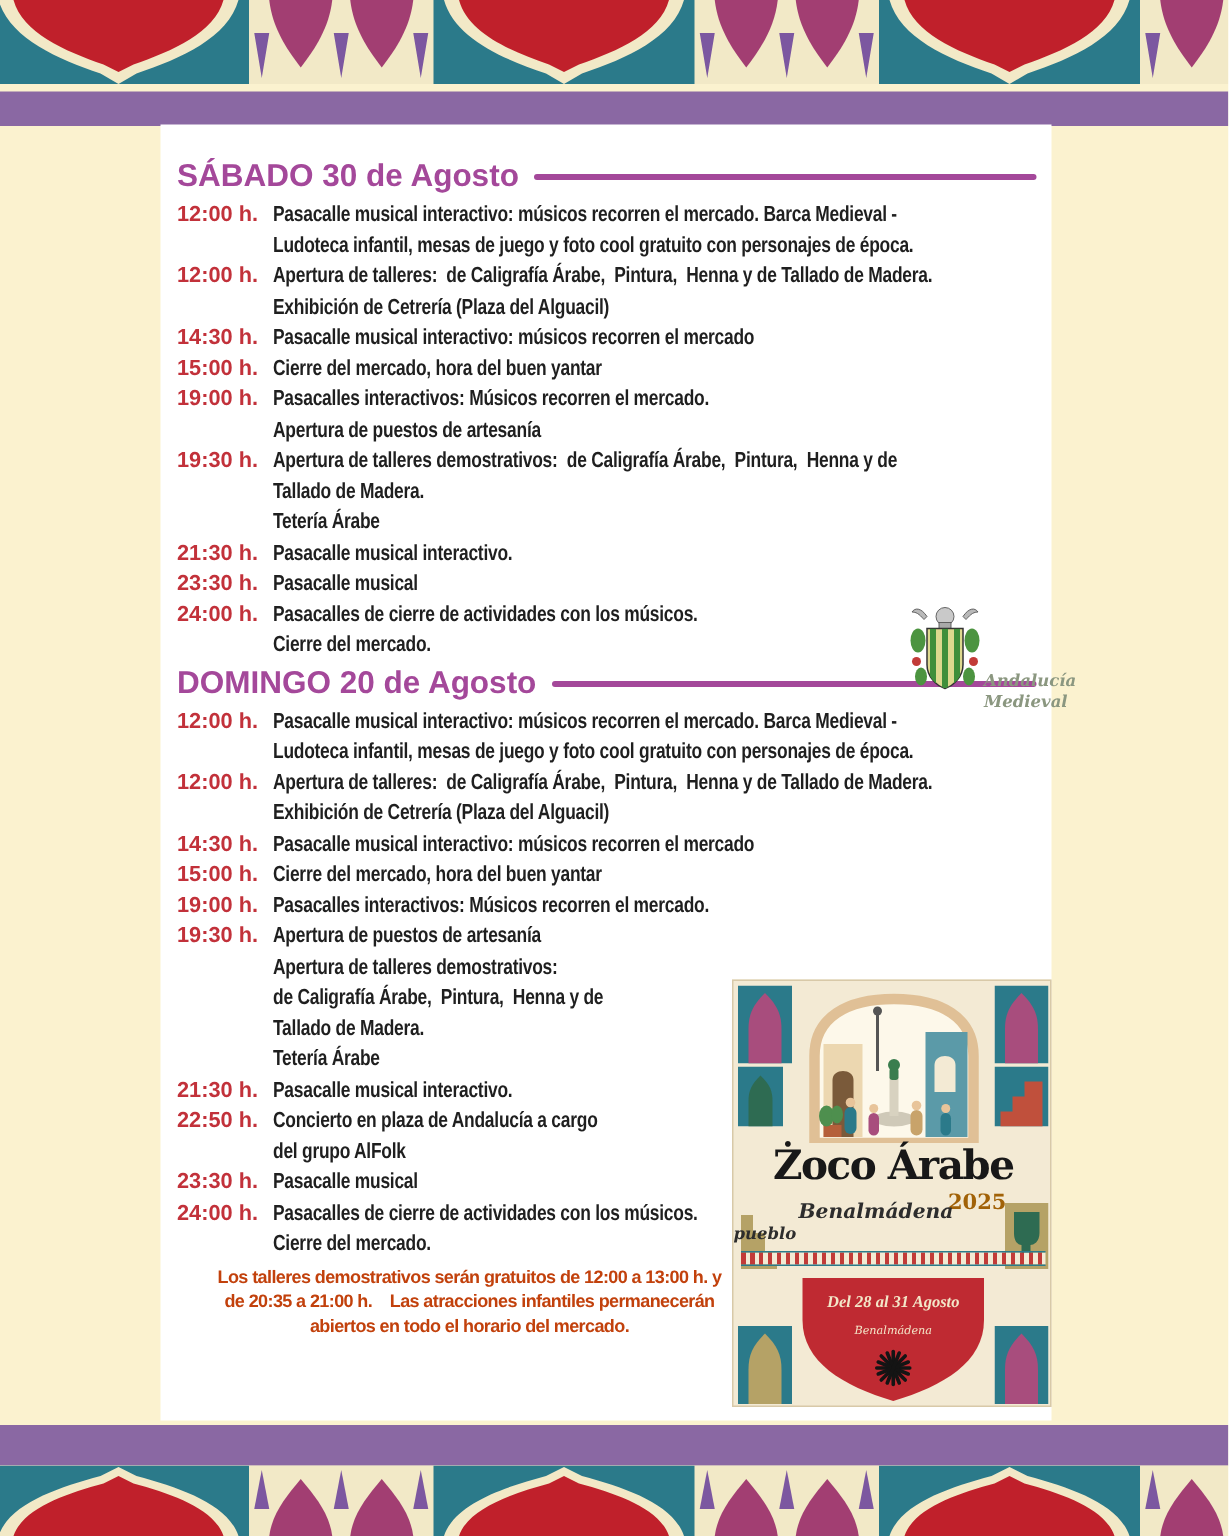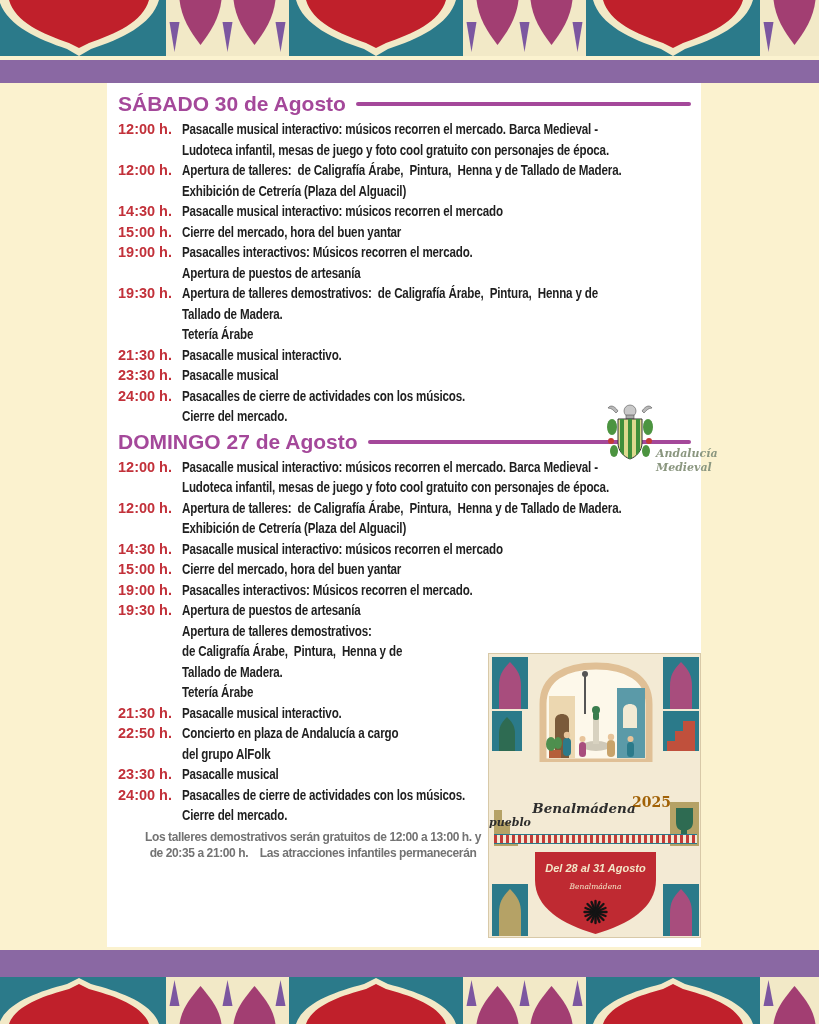--- a/index.html
+++ b/index.html
@@ -6,52 +6,52 @@
   .page{position:relative;width:819px;height:1024px;background:#fbf2cf;overflow:hidden;
         font-family:"Liberation Sans",sans-serif;}
   
   .top-border{position:absolute;top:0;left:0;width:819px;height:79px;}
   .bottom-border{position:absolute;bottom:0;left:0;width:819px;height:74px;}
   .band{width:819px;background:#8a68a3;}
   .band.top{height:23px;}
   .band.bottom{height:27px;}
   
   .panel{position:absolute;left:107px;top:83px;width:594px;height:864px;background:#ffffff;
-         padding:6px 10px 0 11px;box-sizing:border-box;}
+         padding:20px 10px 0 11px;box-sizing:border-box;}
   .sec-head{display:flex;align-items:center;height:30px;}
   .sec-title{color:#a4489a;font-size:21px;font-weight:bold;white-space:pre;}
   .sec-rule{flex:1;height:4px;background:#a4489a;margin-left:10px;border-radius:2px;}
   .ev{display:flex;align-items:flex-start;}
   .ev-time{flex:none;width:64px;color:#c2313a;font-weight:bold;font-size:14.5px;line-height:20.5px;white-space:pre;}
   .ev-desc{flex:none;transform:scaleX(0.8);transform-origin:0 0;}
   .ev-line{color:#1f1f1f;font-weight:bold;font-size:14.5px;line-height:20.5px;white-space:pre;letter-spacing:-0.2px;}
   .sections{position:relative;}
   .note{margin-top:3px;padding-left:6px;width:378px;text-align:center;}
-  .note-line{color:#737373;font-weight:bold;font-size:12px;line-height:16.5px;letter-spacing:-0.4px;white-space:pre;}
+  .note-line{color:#c2410c;font-weight:bold;font-size:12px;line-height:16.5px;letter-spacing:-0.4px;white-space:pre;}
   
   .am-logo{position:absolute;left:497px;top:318px;width:104px;height:64px;}
   .am-text{position:absolute;left:52px;top:10px;font-family:"DejaVu Serif",serif;font-style:italic;
            font-weight:bold;font-size:11px;line-height:14px;color:#8b9780;margin-top:36px;}
   
   .mini{position:absolute;left:381px;top:570px;width:213px;height:285px;background:#f3ead4;
         border:1px solid #d8c9a8;box-sizing:border-box;overflow:hidden;}
   .tile{position:absolute;}
   .mini-title{position:absolute;left:0;top:108px;width:213px;text-align:center;
               font-family:"DejaVu Serif",serif;font-weight:bold;font-size:27px;color:#181818;letter-spacing:-1px;}
   .mini-year{position:absolute;left:143px;top:140px;font-family:"DejaVu Serif",serif;font-weight:bold;
              font-size:14px;color:#a16207;}
   .mini-place{position:absolute;left:0;top:146px;width:190px;text-align:center;font-family:"DejaVu Serif",serif;
               font-style:italic;font-weight:bold;font-size:13.5px;color:#2d2d2d;}
   .mini-place2{position:absolute;left:0;top:162px;width:190px;text-align:left;font-family:"DejaVu Serif",serif;
                font-style:italic;font-weight:bold;font-size:11px;color:#2d2d2d;}
   .mosaic{position:absolute;left:5px;top:180px;width:203px;height:8px;border-top:1px solid #2b7a8a;
           border-bottom:1px solid #2b7a8a;
           background:repeating-linear-gradient(90deg,#c23b38 0 3px,#f3ead4 3px 6px);}
   .shield-wrap{position:absolute;left:40px;top:196px;width:133px;height:87px;}
-  .shield-dates{position:absolute;left:0;top:12px;width:133px;text-align:center;font-family:Liberation Sans, sans-serif;
+  .shield-dates{position:absolute;left:0;top:12px;width:133px;text-align:center;font-family:Liberation Serif, serif;
                 font-style:italic;font-weight:bold;font-size:11px;color:#f3e6c8;}
   .shield-brand{position:absolute;left:0;top:32px;width:133px;text-align:center;font-family:"DejaVu Serif",serif;
                 font-style:italic;font-size:7.5px;color:#f3e6c8;}
 </style>
 </head>
 <body>
 
 <div class="page">
 
   <div class="top-border">
@@ -197,21 +197,21 @@
           </div>
         </div>
         <div class="ev">
           <div class="ev-time">24:00 h.</div>
           <div class="ev-desc">
             <div class="ev-line">Pasacalles de cierre de actividades con los músicos.</div>
             <div class="ev-line">Cierre del mercado.</div>
           </div>
         </div>
         <div class="sec-head">
-          <span class="sec-title">DOMINGO 27 de Agosto</span>
+          <span class="sec-title">DOMINGO 20 de Agosto</span>
           <span class="sec-rule"></span>
         </div>
         <div class="ev">
           <div class="ev-time">12:00 h.</div>
           <div class="ev-desc">
             <div class="ev-line">Pasacalle musical interactivo: músicos recorren el mercado. Barca Medieval -</div>
             <div class="ev-line">Ludoteca infantil, mesas de juego y foto cool gratuito con personajes de época.</div>
           </div>
         </div>
         <div class="ev">
@@ -273,20 +273,21 @@
           <div class="ev-desc">
             <div class="ev-line">Pasacalles de cierre de actividades con los músicos.</div>
             <div class="ev-line">Cierre del mercado.</div>
           </div>
         </div>
       </div>
 
     <div class="note">
       <div class="note-line">Los talleres demostrativos serán gratuitos de 12:00 a 13:00 h. y</div>
       <div class="note-line">de 20:35 a 21:00 h.    Las atracciones infantiles permanecerán</div>
+      <div class="note-line">abiertos en todo el horario del mercado.</div>
     </div>
 
     <div class="am-logo">
       <svg width="52" height="64" viewBox="0 0 52 64">
         <g stroke="#555" stroke-width="0.6">
           <path d="M14,10 C10,4 6,4 4,7 C8,7 10,10 12,12 Z" fill="#b9b9b9"></path>
           <path d="M38,10 C42,4 46,4 48,7 C44,7 42,10 40,12 Z" fill="#b9b9b9"></path>
           <circle cx="26" cy="10" r="6" fill="#c9c9c9"></circle>
           <rect x="22" y="14" width="8" height="4" fill="#a9a9a9"></rect>
         </g>
@@ -369,20 +370,21 @@
           <rect x="74" y="82" width="8" height="17" rx="4" fill="#c8a36a"></rect>
             <circle cx="78" cy="79" r="3.2" fill="#e8c49a"></circle>
           <rect x="94" y="84" width="7" height="15" rx="3.5" fill="#2b7a8a"></rect>
             <circle cx="97.5" cy="81" r="3" fill="#e8c49a"></circle>
         </g>
         <path d="M16,100 L16,92 L28,92 L28,100 Z" fill="#b55f3a"></path>
         <ellipse cx="18" cy="86" rx="5" ry="7" fill="#4e8f4e"></ellipse>
         <ellipse cx="25" cy="85" rx="4" ry="6" fill="#4e8f4e"></ellipse>
       </svg>
 
+      <div class="mini-title">Żoco Árabe</div>
       <div class="mini-year">2025</div>
       <div class="mini-place">Benalmádena</div>
       <div class="mini-place2">pueblo</div>
 
       <div class="mosaic"></div>
 
       <div class="shield-wrap">
         <svg width="133" height="87" viewBox="0 0 133 87">
           <path d="M6,2 H127 V30 C127,58 100,74 66.5,84 C33,74 6,58 6,30 Z" fill="#bf2a32"></path>
           <g stroke="#141414" stroke-width="2.4" stroke-linecap="round" transform="translate(66.5,62)">

